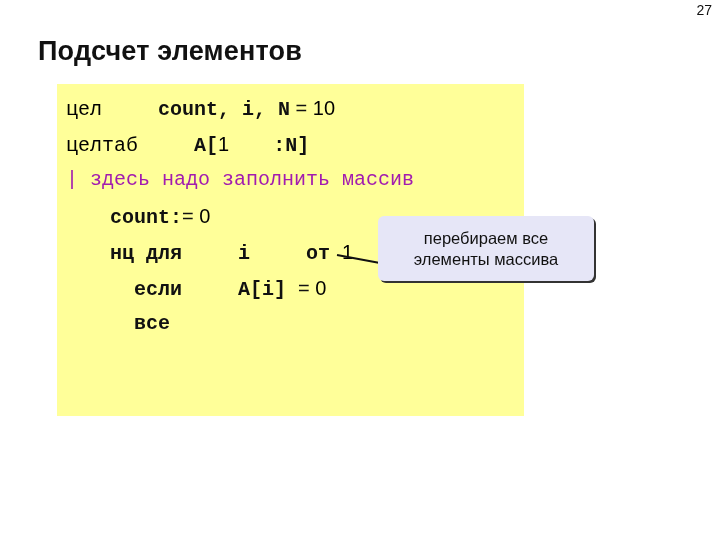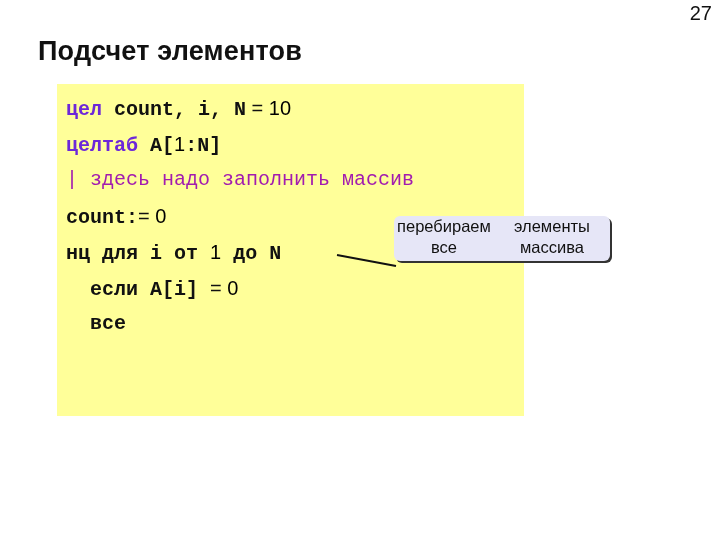--- a/index.html
+++ b/index.html
@@ -1,27 +1,27 @@
 <!DOCTYPE html>
 <html><head>
   <meta charset="utf-8">
   <style>
     html, body { margin:0; padding:0; }
     body { width:720px; height:540px; background:#ffffff; position:relative; overflow:hidden; font-family:"Liberation Sans", sans-serif; }
-    .page-num { position:absolute; right:8px; top:2px; font-size:20px; color:#111; }
+    .page-num { position:absolute; right:8px; top:2px; font-size:14px; color:#111; }
     .title { position:absolute; left:30px; top:28px; font-size:27px; font-weight:bold; color:#111; margin:8px; letter-spacing:0.2px; }
     .code-box { position:absolute; left:57px; top:84px; width:467px; height:332px; background:#ffff99; }
     .code { position:absolute; left:66px; top:90px; margin:0; font-family:"Liberation Mono", monospace; font-size:20px; line-height:36px; color:#111; }
     .line { display:block; white-space:pre; height:36px; }
-    .kw { color:#6d28d9; font-weight:bold; }
-    .kwb { color:#111; font-weight:bold; }
+    .kw { color:#000000; font-weight:normal; }
+    .kwb { color:#111; font-weight:bold;padding-left:44px; }
     .num { color:#000000; font-family:"Liberation Sans", sans-serif; }
     .op { font-family:"Liberation Sans", sans-serif; }
     .cmt { color:#a21caf; }
-    .callout { position:absolute; left:394px; top:216px; width:216px; height:45px; background:#e6e6f7; border-radius:6px; box-shadow:2px 2px 0 #333; text-align:center; font-size:16.5px; line-height:21px; color:#111; display:flex; justify-content:center; }
+    .callout { position:absolute; left:378px; top:216px; width:216px; height:65px; background:#e6e6f7; border-radius:6px; box-shadow:2px 2px 0 #333; text-align:center; font-size:16.5px; line-height:21px; color:#111; display:flex; flex-direction:column; justify-content:center; }
     .tail { position:absolute; left:0; top:0; }
   </style>
 </head>
 <body>
 
 <div class="page-num">27</div>
 <h1 class="title">Подсчет элементов</h1>
 
 <div class="code-box"></div>
 

